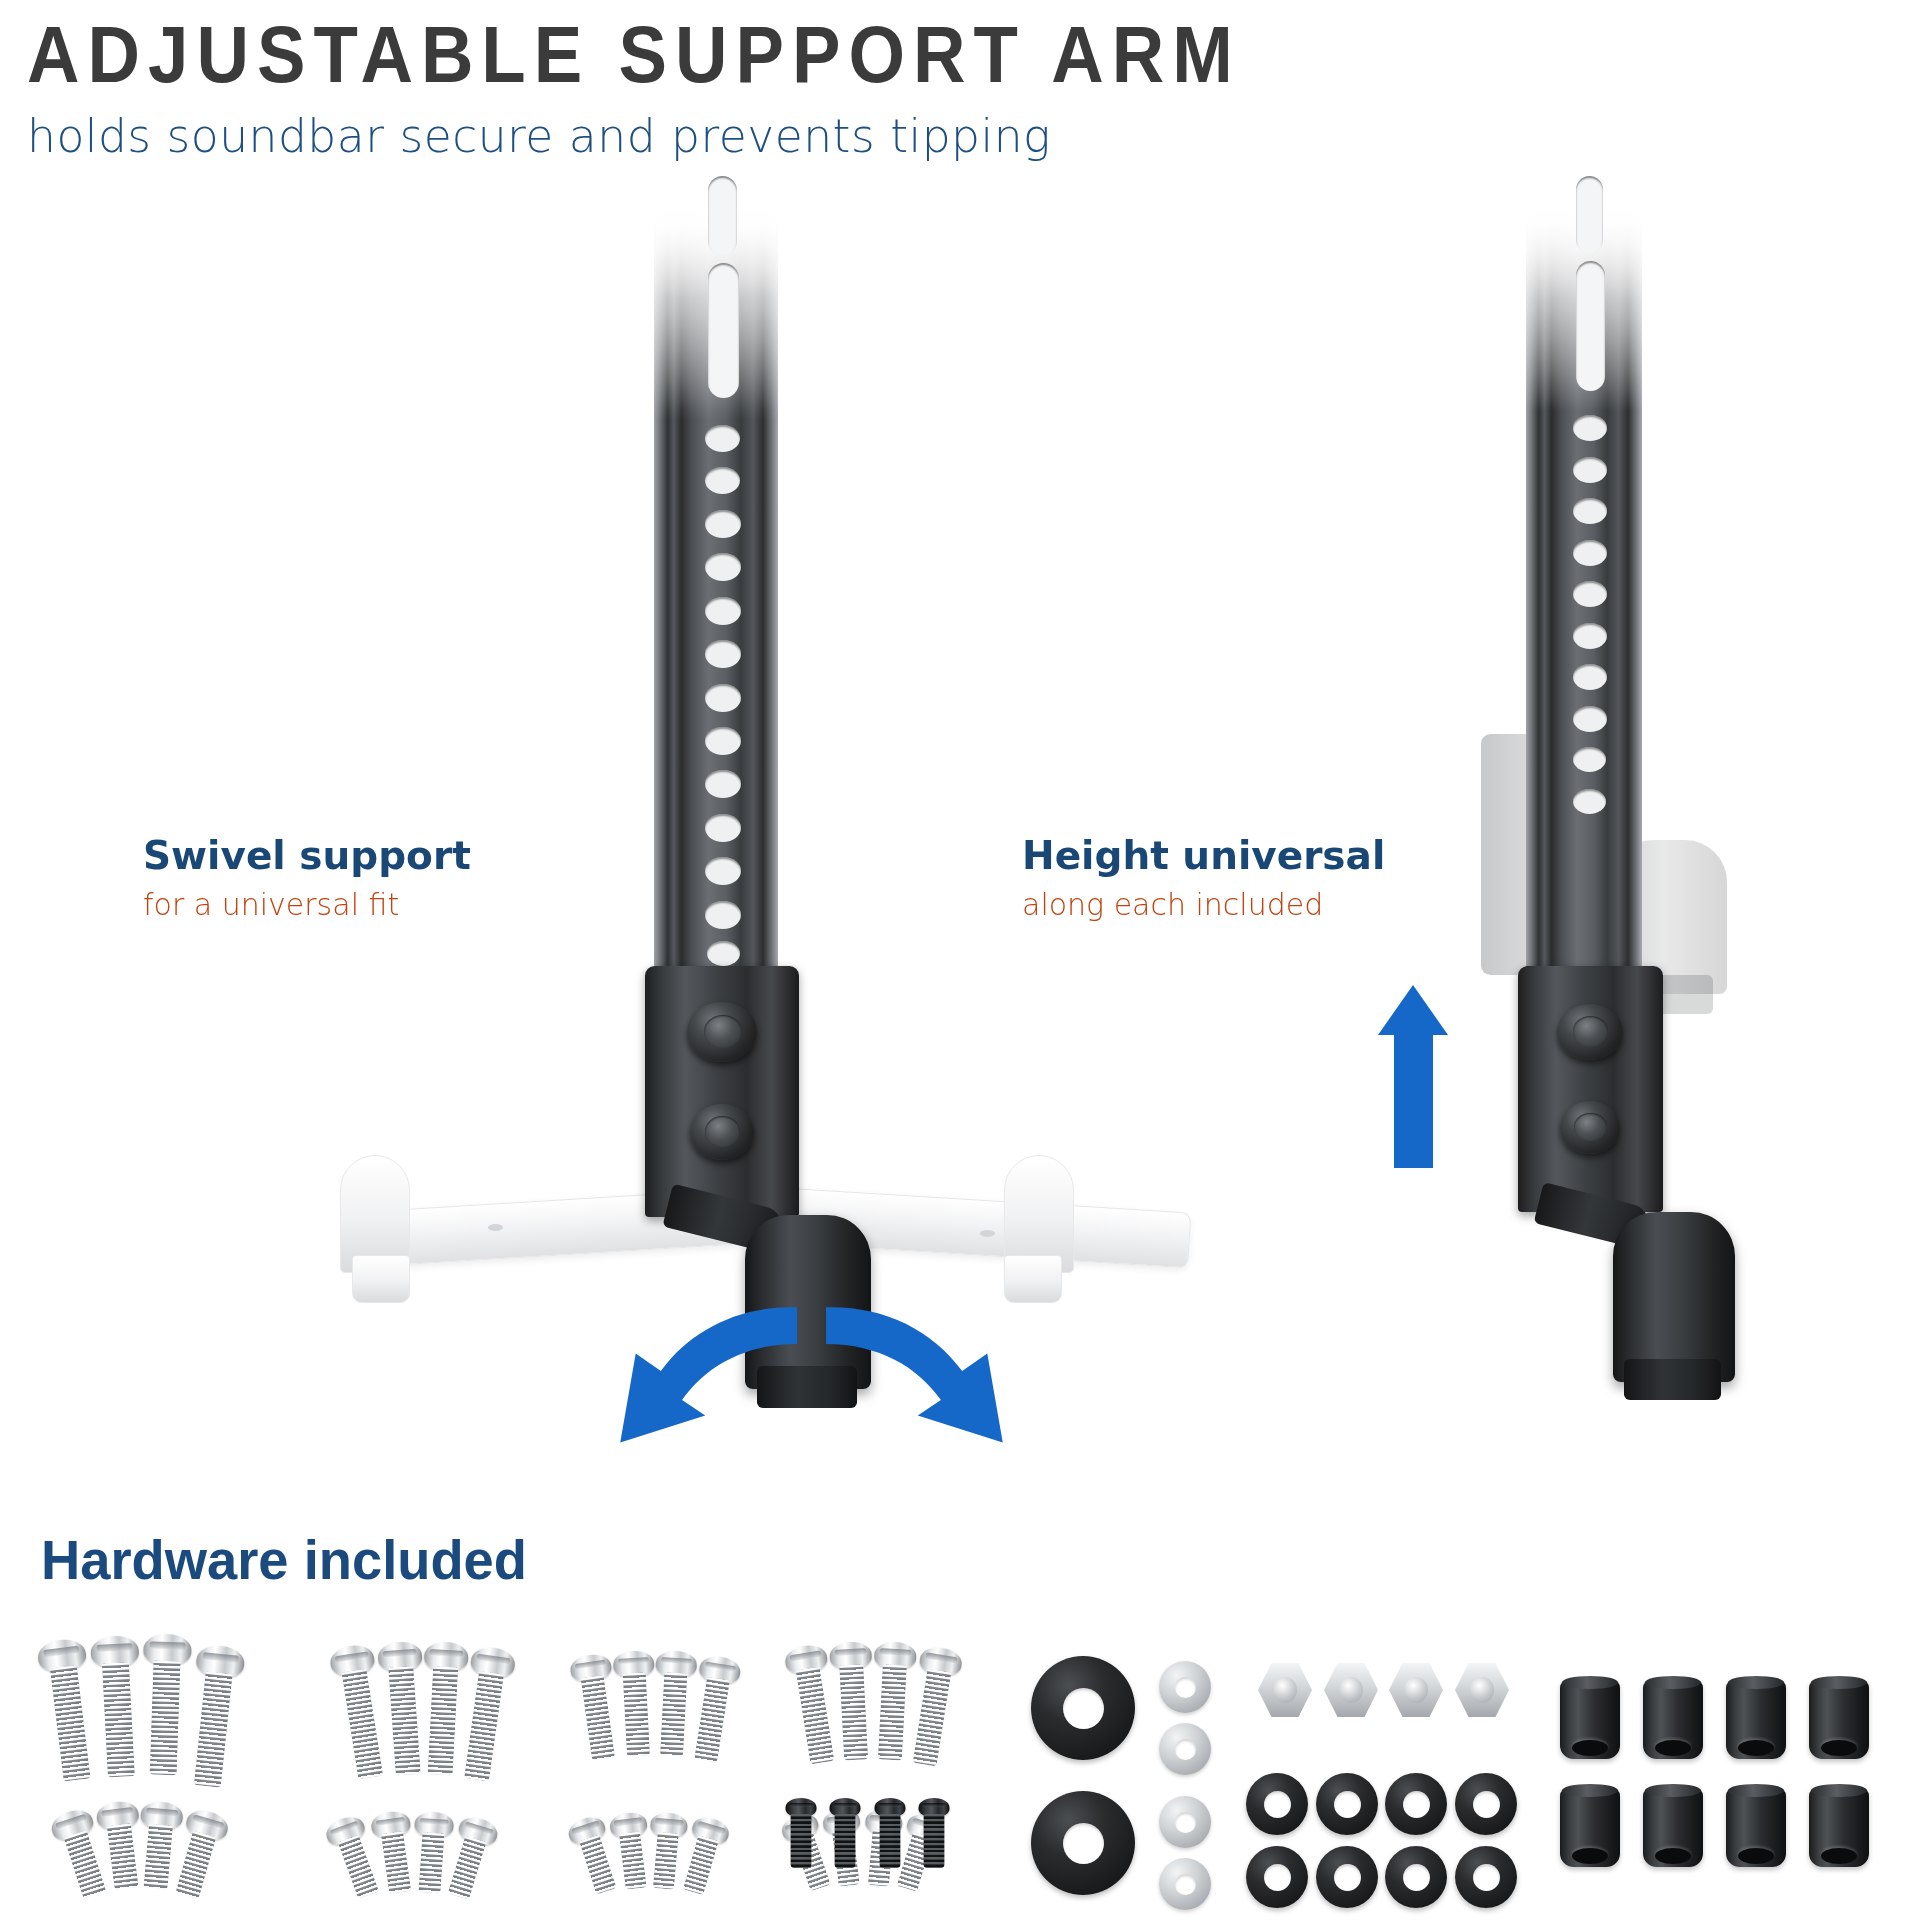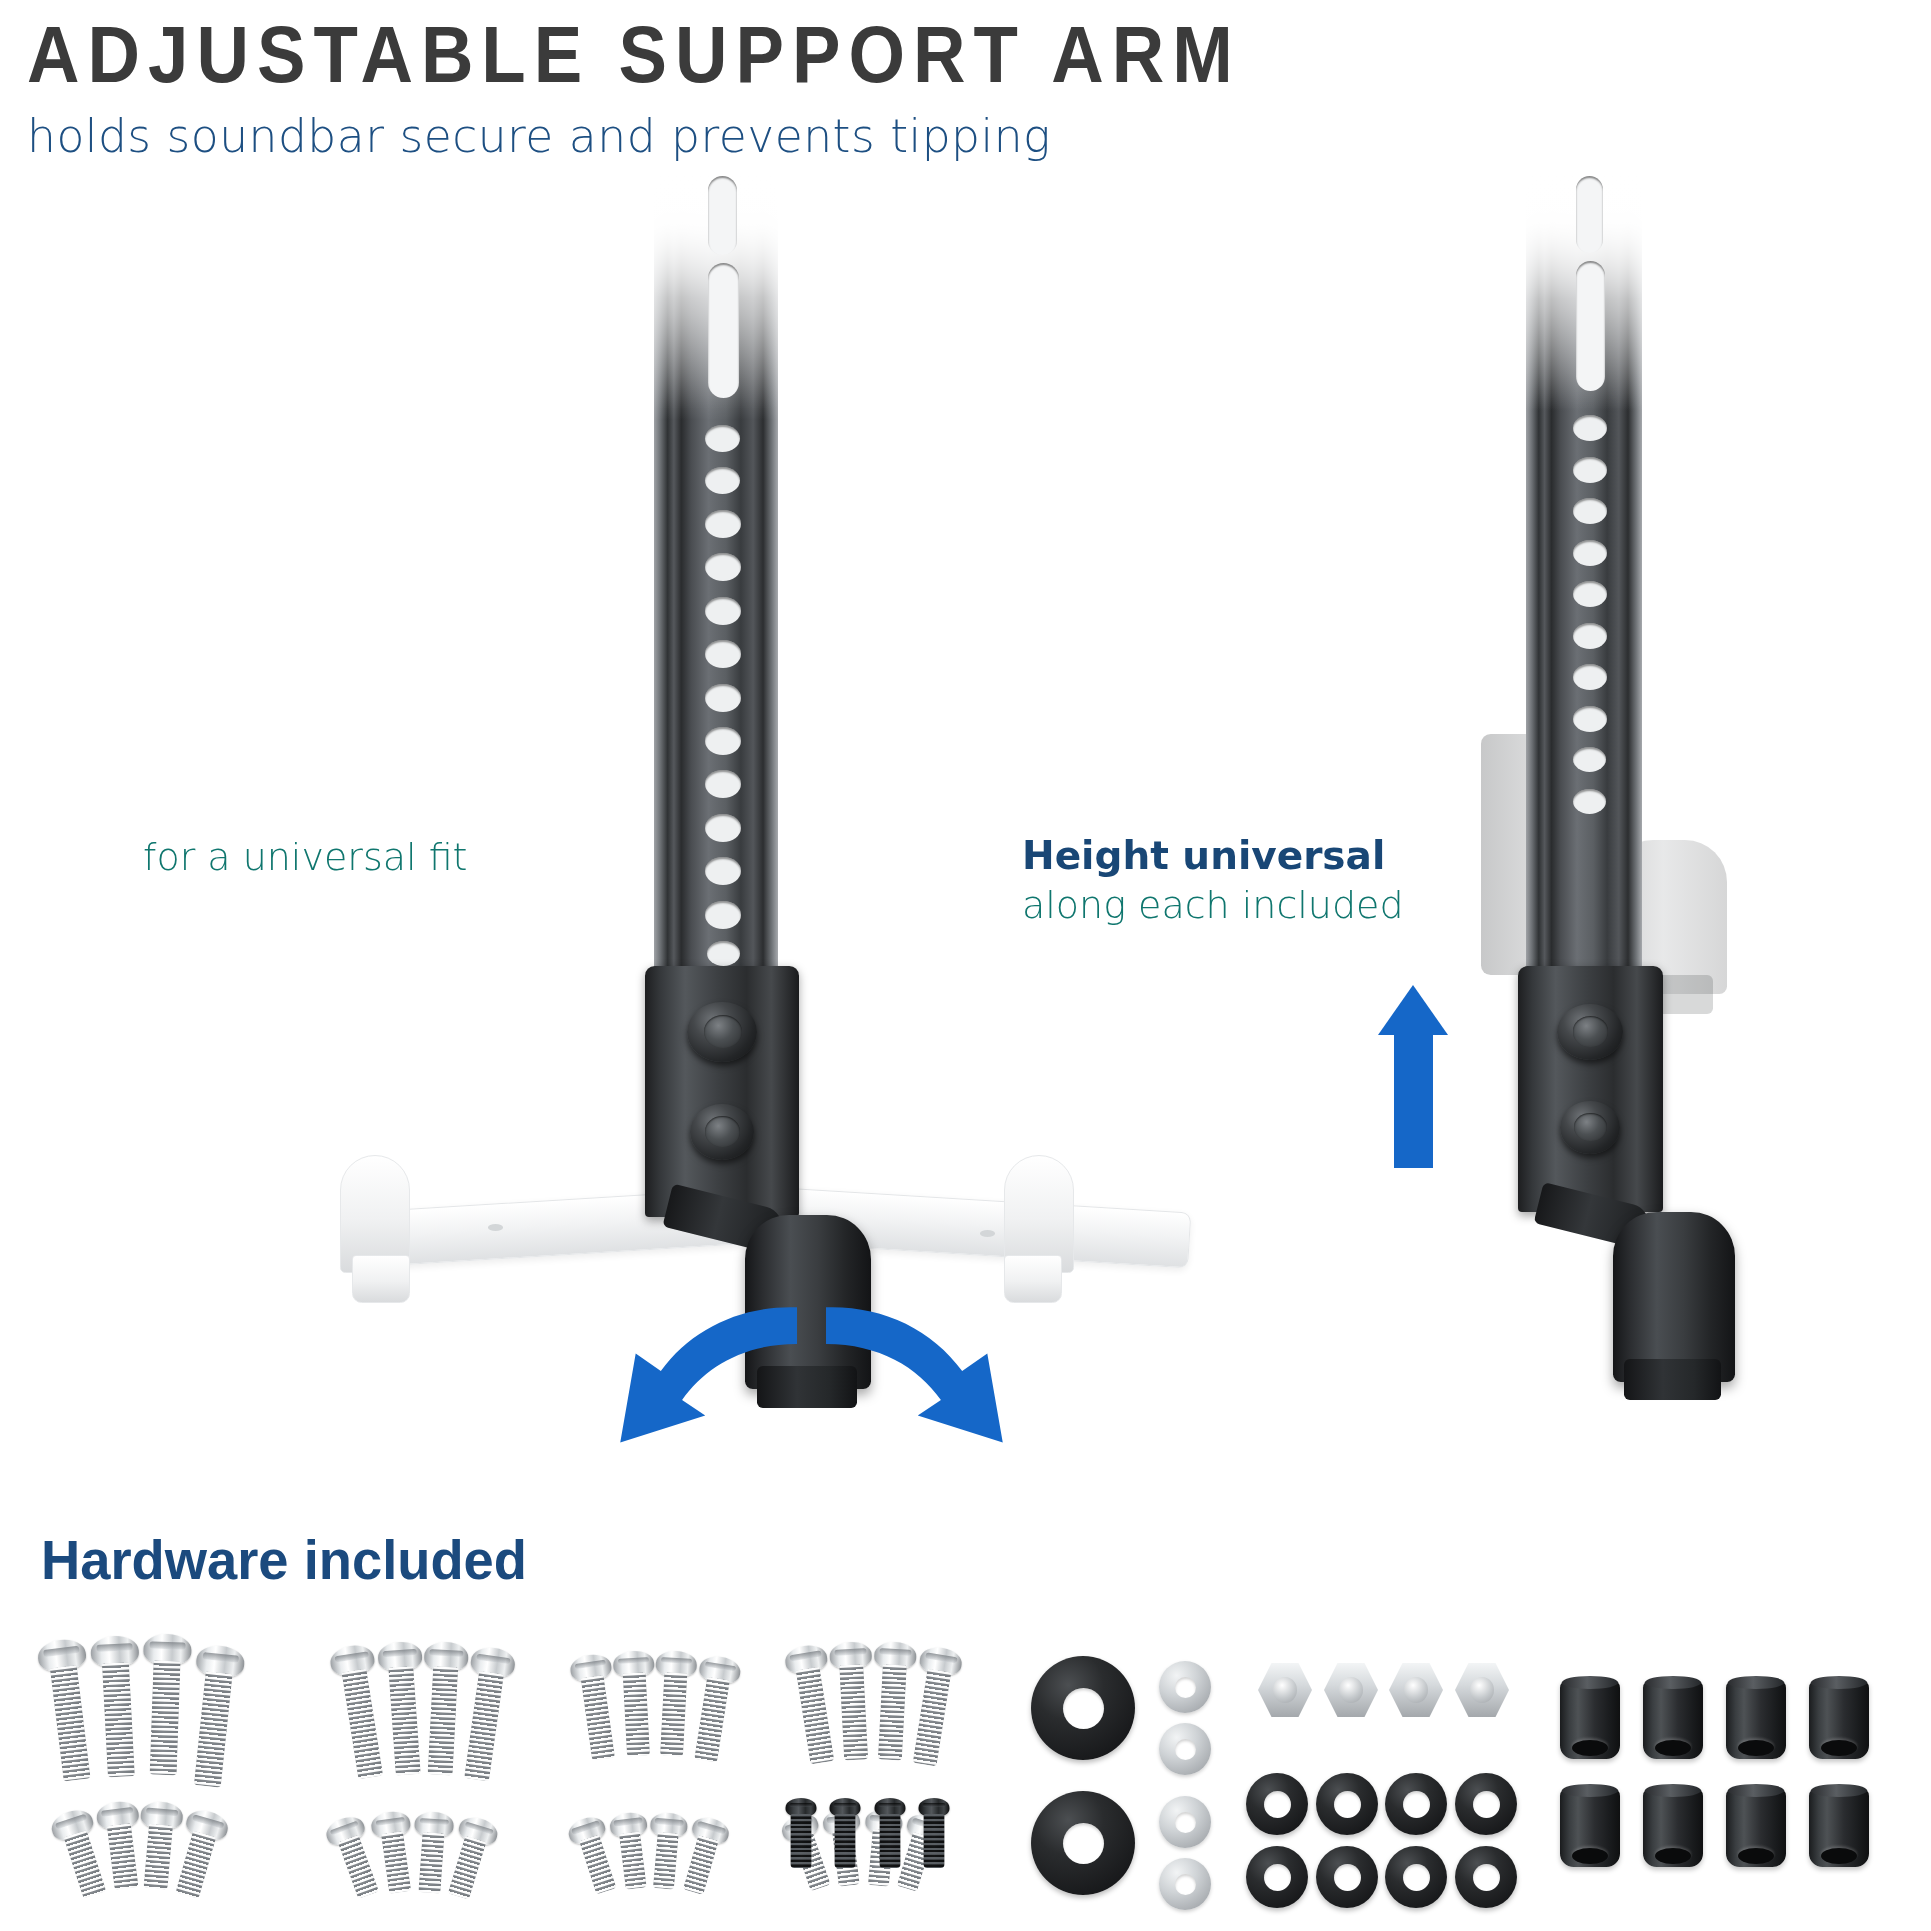--- a/index.html
+++ b/index.html
@@ -53,23 +53,23 @@
     font-family: "DejaVu Sans", sans-serif;
     font-weight: 700;
     font-size: 39px;
     line-height: 48px;
     color: #194776;
     white-space: nowrap;
   }
   .callout .co-light {
     font-family: "DejaVu Sans", sans-serif;
     font-weight: 300;
-    font-size: 38px;
+    font-size: 30px;
     line-height: 50px;
-    color: #0f766e;
+    color: #c2410c;
     white-space: nowrap;
   }
   #callout-swivel { left: 143px; top: 832px; }
   #callout-height { left: 1022px; top: 832px; }
 
   
   #hardware-heading {
     position: absolute;
     left: 41px;
     top: 1527px;
@@ -398,20 +398,21 @@
 
   <div class="arm-link" style="left:378px; top:1195px; width:112px; height:42px; transform:rotate(14deg); border-radius:5.8px 19.3px 19.3px 5.8px;"></div>
   <div class="foot-pad" style="left:454px; top:1212px; width:122px; height:170px;"></div>
   <div class="foot-base" style="left:465px; top:1359px; width:97px; height:41px;"></div>
 
   <div class="arrow-up-head" style="left:219px; top:985px;"></div>
   <div class="arrow-up-shaft" style="left:235px; top:1033px; width:39px; height:135px;"></div>
 </div>
 
 <div class="callout" id="callout-swivel">
+  <div class="co-bold">Swivel support</div>
   <div class="co-light">for a universal fit</div>
 </div>
 
 <div class="callout" id="callout-height">
   <div class="co-bold">Height universal</div>
   <div class="co-light">along each included</div>
 </div>
 
 <div id="hardware-heading">Hardware included</div>
 

